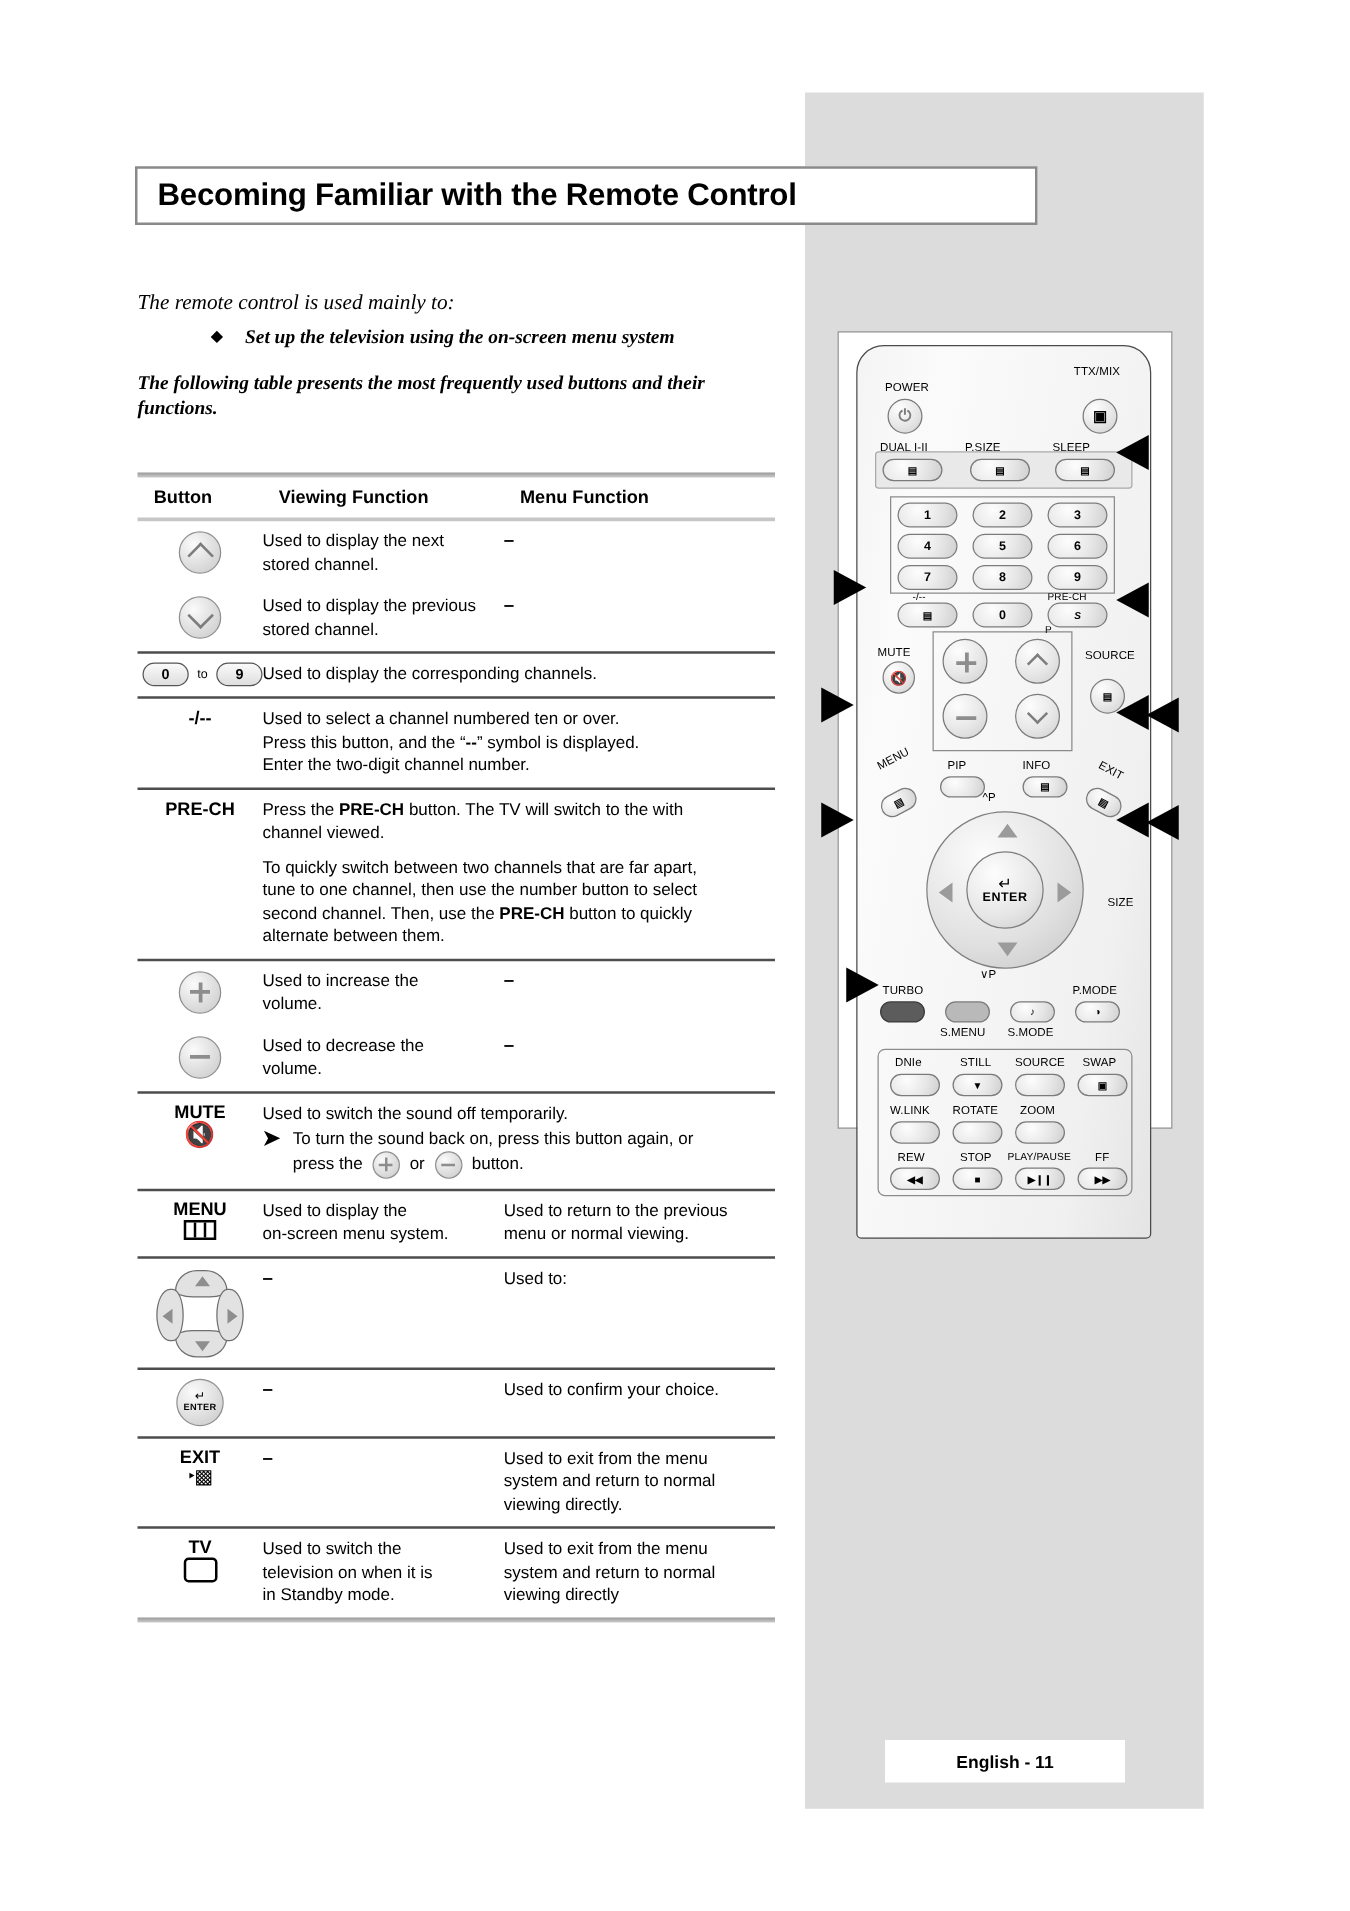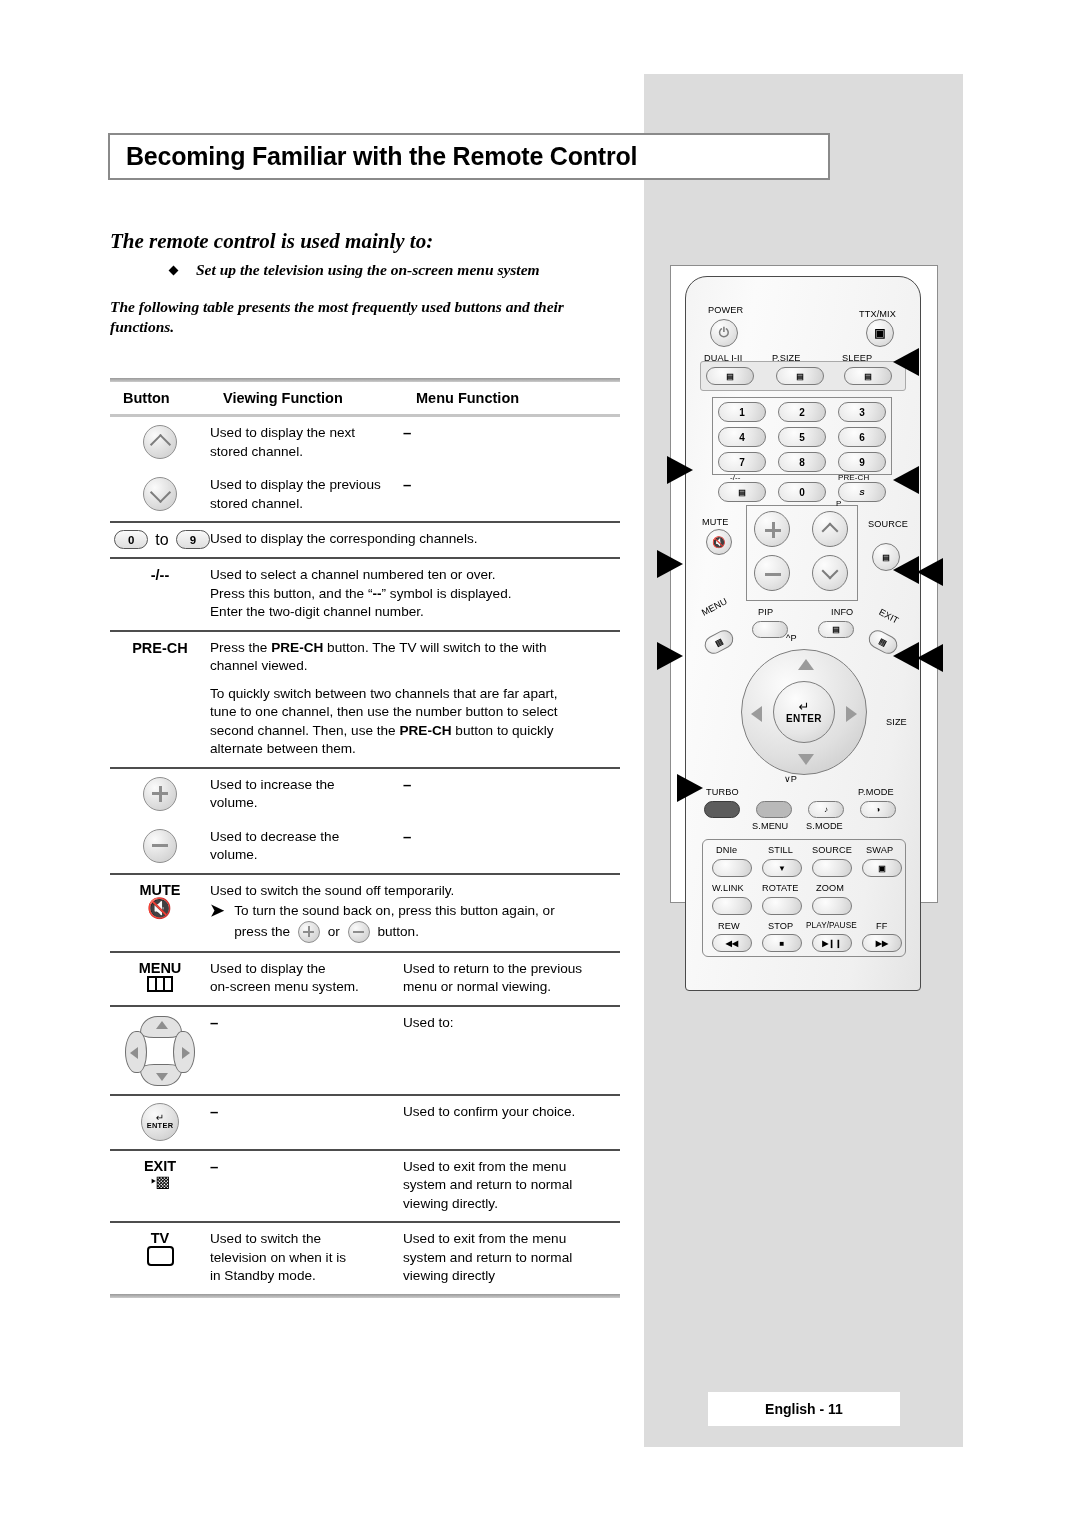--- a/index.html
+++ b/index.html
@@ -12,21 +12,21 @@
 
   
   #title-box{position:absolute;left:108px;top:133px;width:722px;height:47px;
              background:#fff;border:2px solid #8a8a8a;box-sizing:border-box;
              display:flex;align-items:center;}
   #title-box .t{font-size:25px;font-weight:bold;letter-spacing:-0.2px;
                 padding-left:16px;white-space:nowrap;}
 
   
   #intro{position:absolute;left:110px;top:232px;width:520px;}
-  .it-line{font-style:italic;font-weight:bold;font-size:21px;line-height:19px;
+  .it-line{font-style:italic;font-weight:normal;font-size:17px;line-height:19px;
            font-family:"Liberation Serif",serif;}
   .bullet-line{font-style:italic;font-weight:bold;font-size:15.5px;line-height:19px;
                font-family:"Liberation Serif",serif;display:flex;margin-top:9px;}
   .bullet-line .bu{width:26px;flex:0 0 26px;text-align:left;padding-left:60px;
                    box-sizing:content-box;}
   .diamond{display:inline-block;width:7px;height:7px;background:#000;
            transform:rotate(45deg);vertical-align:middle;margin-bottom:2px;}
   #intro .para{font-style:italic;font-weight:bold;font-size:15.5px;line-height:20px;
                font-family:"Liberation Serif",serif;margin-top:18px;width:515px;}
 
@@ -66,21 +66,21 @@
   .plusg.s:after{left:4.3px;height:11px;width:2.4px;}
   .minusg.s:before{top:4.5px;width:11px;height:2.4px;}
   .plusg.s,.minusg.s{width:11px;height:11px;}
 
   
   .numpill{width:40px;height:19px;border-radius:10px;
            background:linear-gradient(#fafafa,#dedede);border:1.4px solid #555;
            display:inline-flex;align-items:center;justify-content:center;
            font-size:11.5px;font-weight:bold;box-sizing:border-box;}
   .numrow{display:flex;align-items:center;gap:7px;padding-left:4px;}
-  .numrow .to{font-size:16px;}
+  .numrow .to{font-size:10px;}
 
   
   .mute-ico{font-size:20px;line-height:20px;text-align:center;}
   .menu-ico{width:26px;height:16px;border:2.2px solid #000;margin:0 auto;
             display:flex;box-sizing:border-box;}
   .menu-ico i{flex:1;border-right:2.2px solid #000;}
   .menu-ico i:last-child{border-right:none;}
   .arrow-head{font-size:17px;font-weight:bold;line-height:17px;}
 
   
@@ -417,21 +417,21 @@
 </div>
 
 <div id="remote-box">
   <div id="remote-body">
 
     <span class="rlabel" style="left:22px;top:28px;">POWER</span>
     <div class="rkey round" style="left:24px;top:42px;width:28px;height:28px;">
         <span style="font-size:13px;color:#7d7d7d;">⏻</span>
       </div>
 
-    <span class="rlabel" style="right:24px;top:32px;margin-left:47px;">TTX/MIX</span>
+    <span class="rlabel" style="right:24px;top:15px;margin-left:47px;">TTX/MIX</span>
     <div class="rkey round" style="right:26px;top:42px;width:28px;height:28px;">
         <span class="gly" style="font-size:12px;">▣</span>
       </div>
 
     <div class="rband" style="left:14px;top:84px;width:206px;height:30px;"></div>
     <span class="rlabel" style="left:18px;top:76px;">DUAL I-II</span>
     <span class="rlabel" style="left:86px;top:76px;">P.SIZE</span>
     <span class="rlabel" style="left:156px;top:76px;">SLEEP</span>
     <div class="rkey pill" style="left:20px;top:90px;width:48px;height:18px;">
         <span class="gly">▤</span>
@@ -484,21 +484,21 @@
         <span class="chev dn" style="width:10px;height:10px;border-width:2px;"></span>
       </div>
 
     <span class="rlabel" style="left:182px;top:242px;">SOURCE</span>
     <div class="rkey round" style="left:186px;top:266px;width:28px;height:28px;">
         <span class="gly">▤</span>
       </div>
 
     <span class="rlabel" style="left:72px;top:330px;">PIP</span>
     <div class="rkey pill" style="left:66px;top:344px;width:36px;height:17px;"></div>
-    <span class="rlabel" style="left:145px;top:330px;">INFO</span>
+    <span class="rlabel" style="left:132px;top:330px;">INFO</span>
     <div class="rkey pill" style="left:132px;top:344px;width:36px;height:17px;">
         <span class="gly">▤</span>
       </div>
 
     <span class="rlabel rot-m" style="left:14px;top:332px;">MENU</span>
     <div class="rkey pill" style="left:18px;top:356px;width:30px;height:18px;transform:rotate(-28deg);">
         <span class="gly">▤</span>
       </div>
     <span class="rlabel rot-m2" style="left:196px;top:330px;">EXIT</span>
     <div class="rkey pill" style="left:182px;top:356px;width:30px;height:18px;transform:rotate(28deg);">

